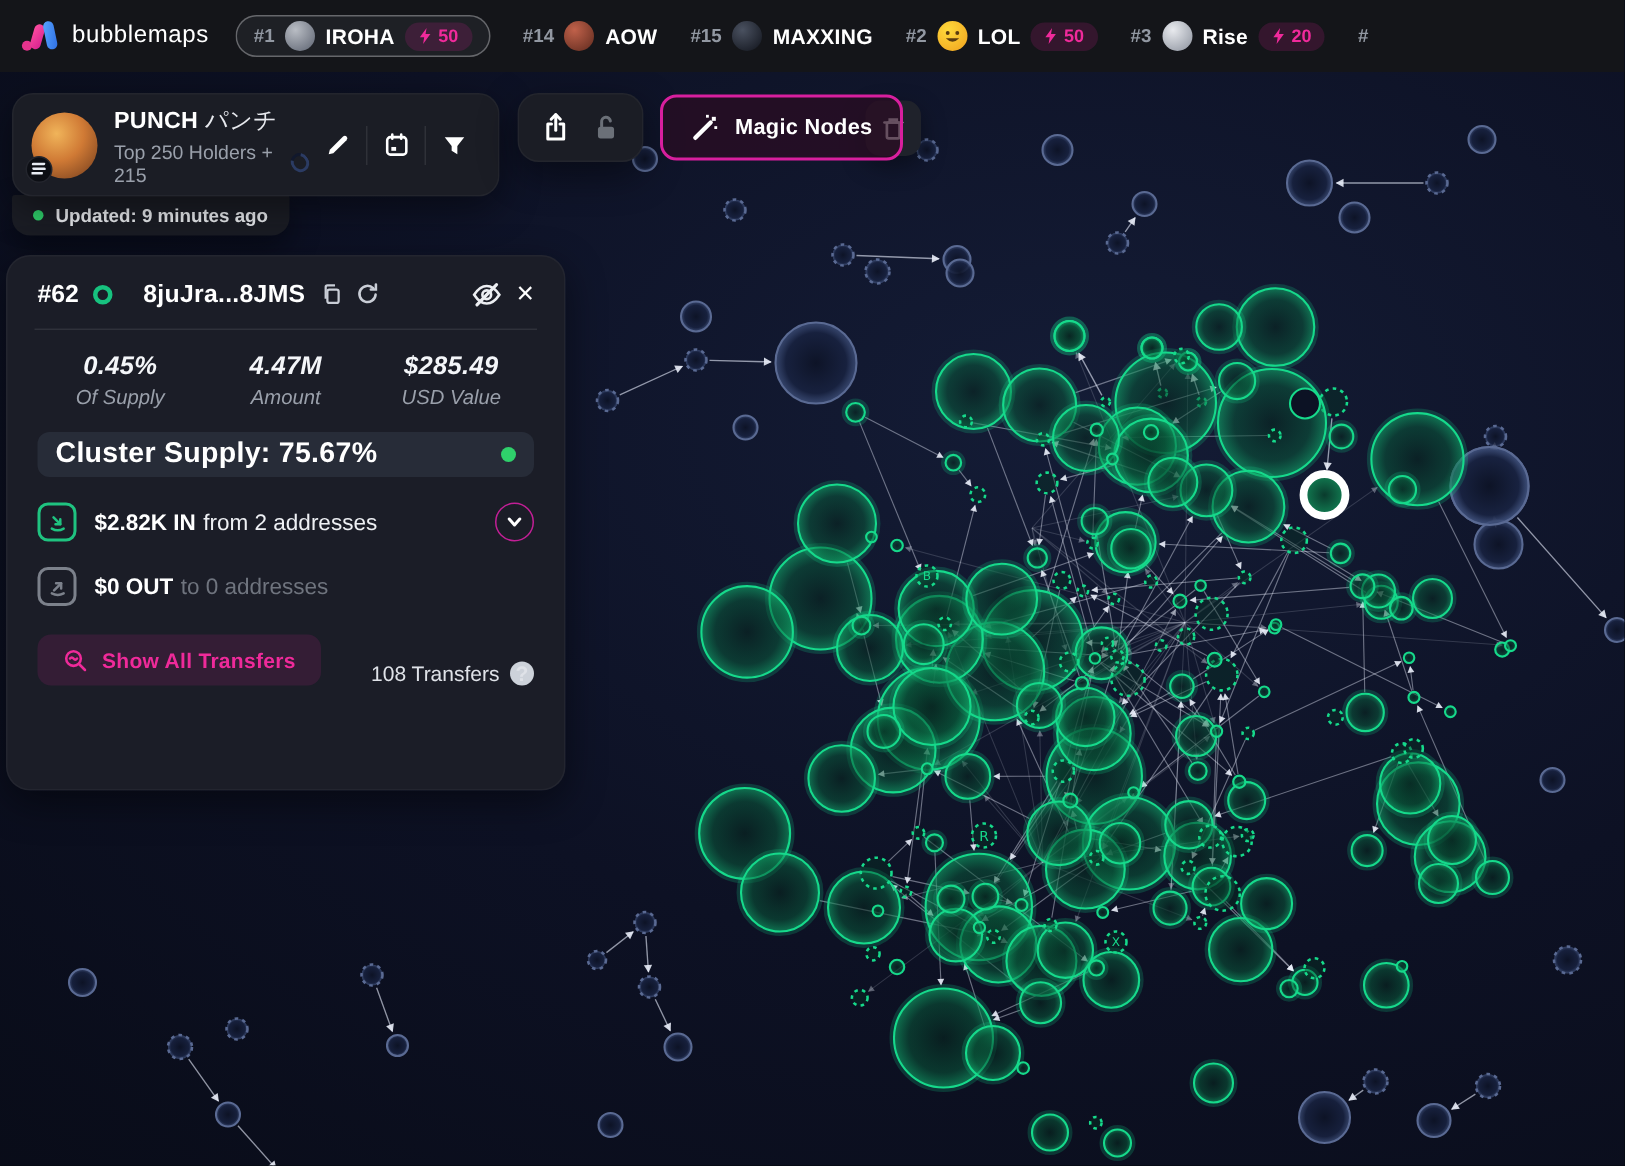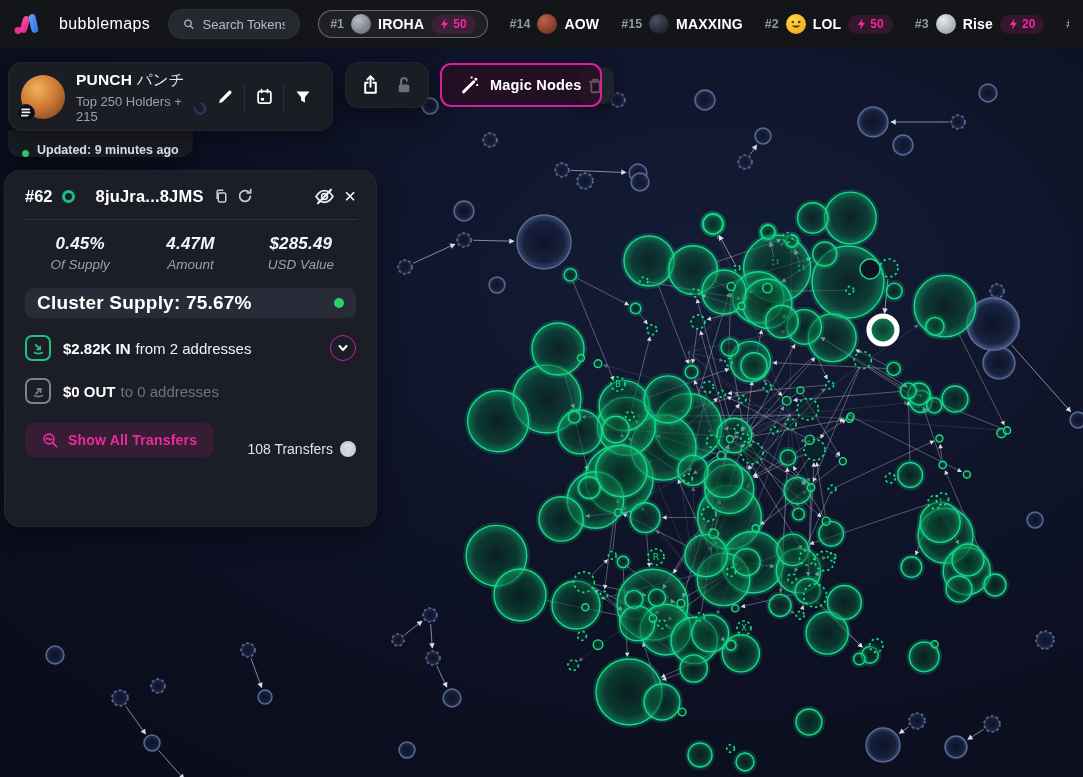--- a/index.html
+++ b/index.html
@@ -9,21 +9,21 @@
   .stage { position:relative; width:1083px; height:777px; }
 
   
   .map-layer { position:absolute; inset:0; z-index:1;
     background:radial-gradient(1150px 760px at 66% 36%, #141c36 0%, #0d1124 48%, #080b16 100%); }
   .map-layer svg { position:absolute; inset:0; }
 
   
   .topbar { position:absolute; left:0; top:0; width:1083px; height:48px; z-index:10;
     background:#141519; display:flex; align-items:center; padding:0 14px; gap:18px; }
-  .brand { display:flex; align-items:center; gap:19px; }
+  .brand { display:flex; align-items:center; gap:8px; }
   .brand-text { font-size:16px; font-weight:500; letter-spacing:.4px; color:#fff; }
   .search-pill { display:flex; align-items:center; gap:8px; background:#26282f;
     border:1px solid rgba(255,255,255,.05); border-radius:15px; height:30px; padding:0 14px; width:132px; }
   .search-pill input { background:transparent; border:none; outline:none; color:#b6bac2;
     font-size:13px; width:100%; font-family:inherit; }
   .search-pill input::placeholder { color:#b6bac2; }
   .trending { display:flex; align-items:center; gap:22px; flex:1; overflow:hidden; white-space:nowrap; }
   .trend { display:flex; align-items:center; gap:7px; cursor:pointer; }
   .trend.framed { border:1.5px solid rgba(255,255,255,.32); background:rgba(32,34,40,.85);
     border-radius:17px; padding:3px 11px; }
@@ -48,21 +48,21 @@
   .token-title .jp { font-weight:400; color:#e7e9ee; }
   .token-sub { display:flex; align-items:center; gap:7px; margin-top:3px; color:#9aa0ab; font-size:13px; }
   .spinner { width:13px; height:13px; border-radius:50%; border:2.5px solid #2b3b63; border-top-color:#11182c;
     transform:rotate(-35deg); }
   .tool-icons { margin-left:auto; display:flex; align-items:center; height:40px; }
   .tool-btn { width:38px; height:40px; display:flex; align-items:center; justify-content:center;
     color:#fff; cursor:pointer; }
   .tool-sep { width:1px; height:26px; background:rgba(255,255,255,.09); }
 
   .updated-badge { position:absolute; z-index:4; left:8px; top:130px; background:#1b1d25;
-    border-radius:2px 2px 12px 12px; padding:0 14px; height:27px; display:flex; align-items:flex-end; gap:8px;
+    border-radius:2px 2px 12px 12px; padding:0 14px; height:27px; display:flex; align-items:center; gap:8px;
     box-shadow:0 8px 20px rgba(0,0,0,.4); }
   .dot { width:7px; height:7px; border-radius:50%; background:#2fd06b; }
   .updated-badge span { font-size:12.5px; font-weight:600; color:#eceef2; }
 
   .share-card { left:345px; top:62px; width:84px; height:46px; display:flex; align-items:center; justify-content:space-evenly; }
   .icon-btn { display:flex; align-items:center; justify-content:center; cursor:pointer; }
   .magic-btn { position:absolute; z-index:6; left:440px; top:63px; height:44px; border-radius:11px;
     border:2px solid #d81f9e; background:rgba(43,13,35,.72); display:flex; align-items:center; gap:10px;
     padding:0 18px; cursor:pointer; }
   .magic-btn span { color:#fff; font-size:14.5px; font-weight:700; letter-spacing:.2px; }
@@ -686,27 +686,20 @@
               <stop offset="1" stop-color="#2f6fe4"></stop>
           </linearGradient>
         </defs>
         <circle cx="4" cy="18.5" r="3.4" fill="#e5338c"></circle>
         <rect x="7.5" y="4" width="7" height="17" rx="3.5" transform="rotate(16 11 12.5)" fill="url(#lgp)"></rect>
         <rect x="16" y="2" width="7" height="19" rx="3.5" transform="rotate(-12 19.5 11.5)" fill="url(#lgb)"></rect>
       </svg>
       <span class="brand-text">bubblemaps</span>
     </div>
 
-    <div class="search-pill">
-      <svg width="14" height="14" viewBox="0 0 16 16" fill="none" stroke="#aeb3bc" stroke-width="1.8" stroke-linecap="round">
-        <circle cx="7" cy="7" r="4.6"></circle>
-          <path d="M10.6 10.6 L14 14"></path>
-      </svg>
-      <input type="text" value="" placeholder="Search Tokens" style="">
-    </div>
 
     <nav class="trending" id="trending-list">
         <div class="trend framed">
           <span class="rank">#1</span>
           <span class="avatar" style="background: radial-gradient(circle at 35% 30%, rgb(185, 189, 196), rgb(92, 98, 112));"></span>
           <span class="tname">IROHA</span>
           <span class="boost">
             <svg width="9" height="12" viewBox="0 0 10 12">
               <path d="M6 0 L1 7 H4.2 L3.4 12 L8.8 4.6 H5.2 Z" fill="#f02a9b"></path>
             </svg>

